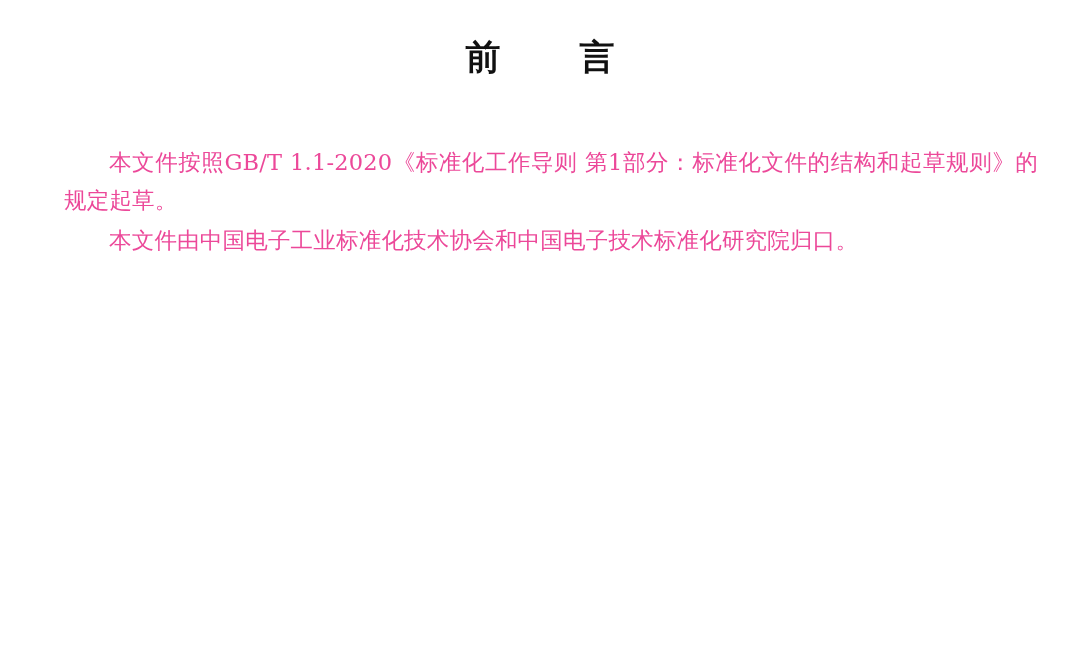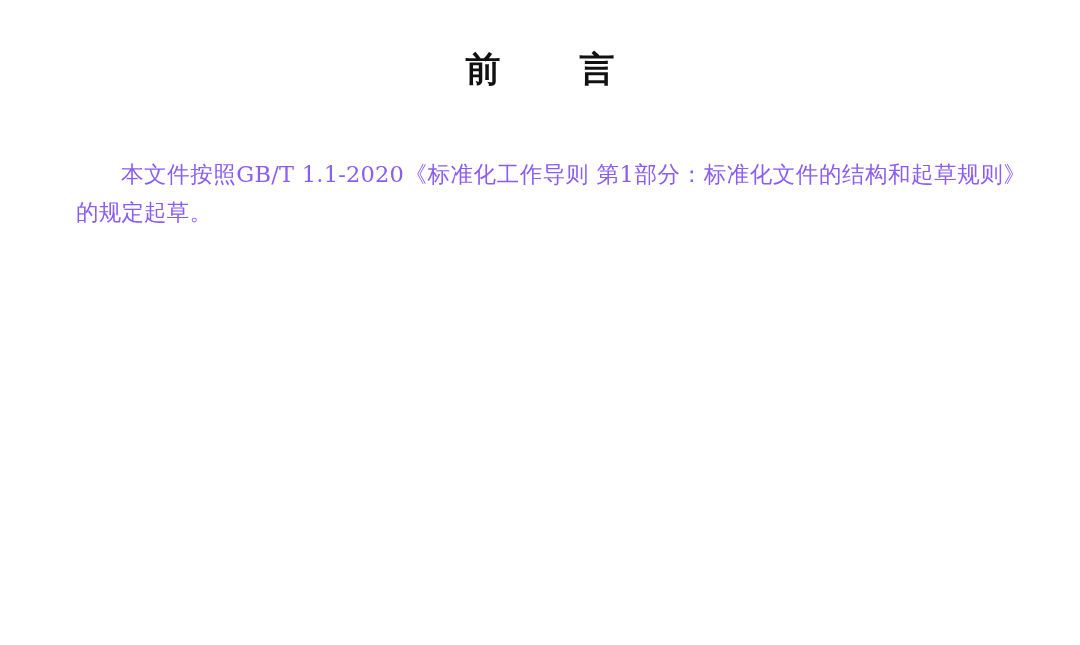--- a/index.html
+++ b/index.html
@@ -13,21 +13,21 @@
     overflow: hidden;
     font-family: "DejaVu Serif", "Liberation Serif", serif;
     color: #1a1a1a;
   }
   .page {
     position: relative;
     width: 1080px;
     height: 645px;
     background: #ffffff;
     box-sizing: border-box;
-    padding: 16px;
+    padding: 4px;
   }
   .doc-title {
     text-align: center;
     font-size: 35px;
     font-weight: bold;
     letter-spacing: 22px;
     text-indent: 22px;
     margin: 0;
     padding-top: 30px;
     color: #111111;
@@ -38,31 +38,32 @@
     padding-left: 60px;
     padding-right: 38px;
   }
   p.para {
     margin: 0 0 0 0;
     font-size: 22.5px;
     line-height: 38px;
     text-align: justify;
     text-justify: inter-ideograph;
     text-indent: 45px;
-    color: #8b5cf6;
+    color: #ec4899;
     letter-spacing: 0.2px;
   }
   p.para + p.para {
     margin-top: 2px;
   }
 </style>
 </head>
 <body>
 
 <div class="page">
 
   <h1 class="doc-title">前　言</h1>
 
   <div class="body-block">
     <p class="para">本文件按照GB/T 1.1-2020《标准化工作导则 第1部分：标准化文件的结构和起草规则》的规定起草。</p>
+    <p class="para">本文件由中国电子工业标准化技术协会和中国电子技术标准化研究院归口。</p>
   </div>
 
 </div>
 
 </body></html>

